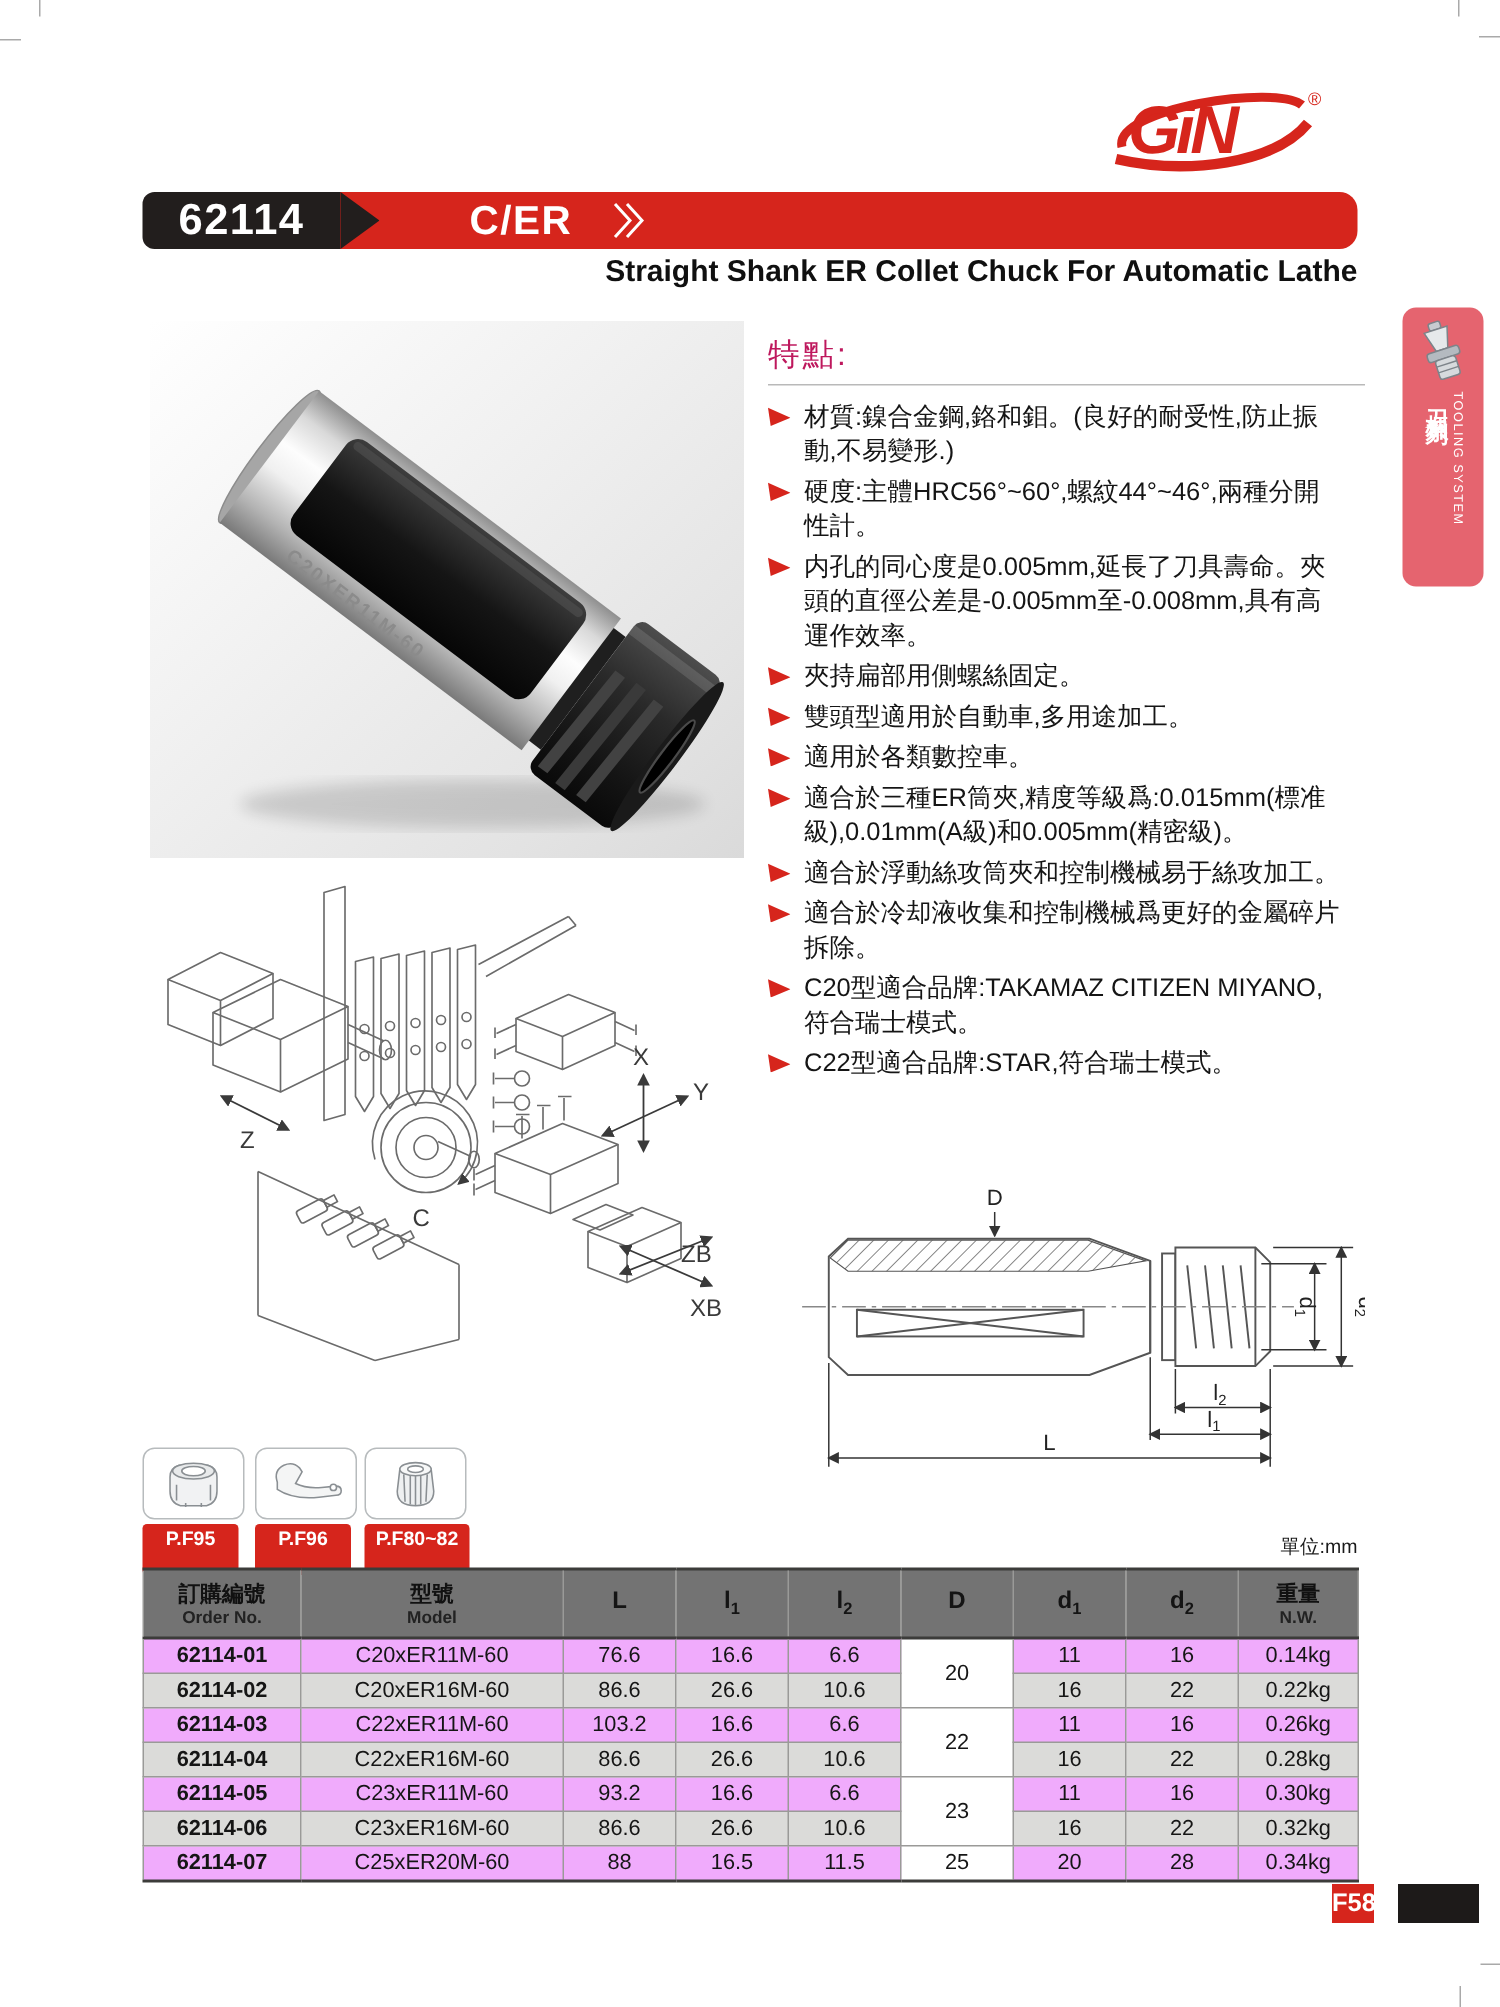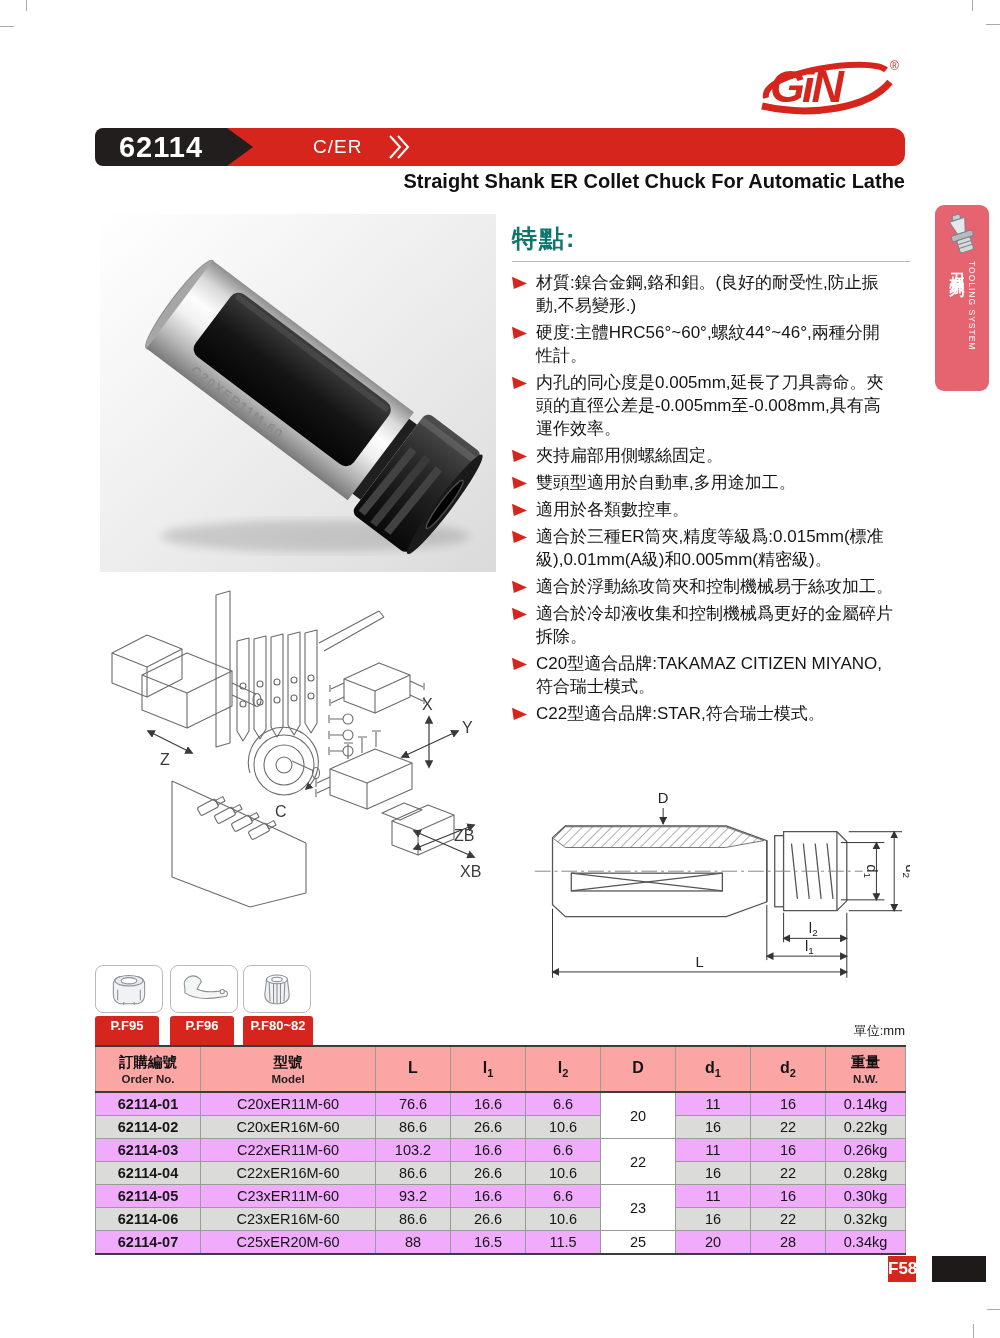--- a/index.html
+++ b/index.html
@@ -2,63 +2,63 @@
 <html><head>
 <meta charset="utf-8">
 <style>
   html,body{margin:0;padding:0;background:#fff;}
   .page{position:relative;width:1000px;height:1338px;background:#ffffff;overflow:hidden;
         font-family:"Liberation Sans","DejaVu Sans",sans-serif;color:#141414;}
   .abs{position:absolute;}
   
   .mark{position:absolute;background:#a9a9a9;}
   
-  .logo{left:750px;top:54px;width:158px;height:66px;}
+  .logo{left:732px;top:54px;width:158px;height:66px;}
   
   .titlebar{left:95px;top:128px;width:810px;height:38px;}
   .red-banner{position:absolute;left:118px;top:0;right:0;height:38px;background:#d6251c;
               border-radius:6px 12px 12px 6px;display:flex;align-items:center;}
   .black-tag{position:absolute;left:0;top:0;width:132px;height:38px;background:#221e1d;
              border-radius:8px 0 0 8px;display:flex;align-items:center;justify-content:center;z-index:2;}
   .black-tag-arrow{position:absolute;left:132px;top:0;width:26px;height:38px;background:#221e1d;
              clip-path:polygon(0 0,0 100%,100% 50%);z-index:2;}
   .catalog-no{color:#fff;font-size:29px;font-weight:800;letter-spacing:1px;}
-  .series{color:#fff;font-size:19px;font-weight:normal;margin-left:100px;letter-spacing:1px;}
+  .series{color:#fff;font-size:27px;font-weight:bold;margin-left:100px;letter-spacing:1px;}
   .chevron{margin-left:22px;display:flex;align-items:center;}
   .title-zh{color:#fff;font-size:26px;font-weight:bold;letter-spacing:2px;margin-left:8px;white-space:nowrap;}
   .subtitle{left:95px;top:170px;width:810px;text-align:right;font-size:20px;font-weight:bold;color:#101010;}
   
   .side-tab{left:935px;top:205px;width:54px;height:186px;background:#e5646f;border-radius:9px;
             display:flex;flex-direction:column;align-items:center;}
   .tab-text{display:flex;flex-direction:row;align-items:flex-start;margin-top:2px;}
   .tab-zh{writing-mode:vertical-rl;color:#fff;font-size:15px;font-weight:bold;letter-spacing:3px;}
   .tab-en{writing-mode:vertical-rl;color:#fff;font-size:8.5px;letter-spacing:1px;margin-left:1px;}
   
   .photo{left:100px;top:214px;width:396px;height:358px;}
   
   .features{left:512px;top:222px;width:398px;}
-  .features h2{margin:0;padding:0 0 6px 0;font-size:25px;font-weight:bold;color:#0f766e;
+  .features h2{margin:0;padding:0 0 6px 0;font-size:21px;font-weight:normal;color:#be185d;
                border-bottom:1px solid #b9b9b9;letter-spacing:2px;}
   .features ul{list-style:none;margin:9px 14px 0 0;padding:0;}
   .features li{position:relative;padding-left:24px;font-size:17px;line-height:23px;margin-bottom:4px;color:#151515;}
   .bullet{position:absolute;left:0;top:5px;width:15px;height:13px;background:#d6251c;
           clip-path:polygon(0 6%,100% 58%,12% 100%);}
   
   .machine{left:92px;top:583px;width:420px;height:332px;}
   .dims{left:515px;top:786px;width:395px;height:203px;}
   
   .acc-box{position:absolute;top:965px;width:66px;height:46px;border:1.4px solid #b7bbbd;border-radius:8px;
            background:#fff;display:flex;align-items:center;justify-content:center;}
   .badge{position:absolute;top:1016px;height:34px;line-height:20px;background:#d6251c;color:#fff;
          font-size:13px;font-weight:bold;text-align:center;border-radius:3px;}
   .unit{left:600px;top:1022px;width:305px;text-align:right;font-size:13px;color:#1a1a1a;}
   
   table.spec{position:absolute;left:95px;top:1045px;width:810px;border-collapse:collapse;table-layout:fixed;}
   table.spec th,table.spec td{border:1px solid #9a9a98;text-align:center;padding:0;}
-  table.spec thead th{background:#fca5a5;height:44px;border-top:2px solid #3c3c3a;border-bottom:2px solid #3c3c3a;}
+  table.spec thead th{background:#737373;height:44px;border-top:2px solid #3c3c3a;border-bottom:2px solid #3c3c3a;}
   .hz{font-size:14.5px;font-weight:bold;color:#111;}
   .he{font-size:11.5px;color:#222;margin-top:1px;}
   .sym{font-size:16px;font-weight:bold;}
   table.spec sub{font-size:11px;}
   table.spec td{height:22px;font-size:14.5px;background:#f0abfc;color:#151515;}
   tr.alt td{background:#dbdbd9;}
   td.ord{font-weight:bold;}
   td.dcell{background:#fff !important;font-size:15px;}
   table.spec tbody tr:last-child td{border-bottom:2px solid #3c3c3a;}
   

